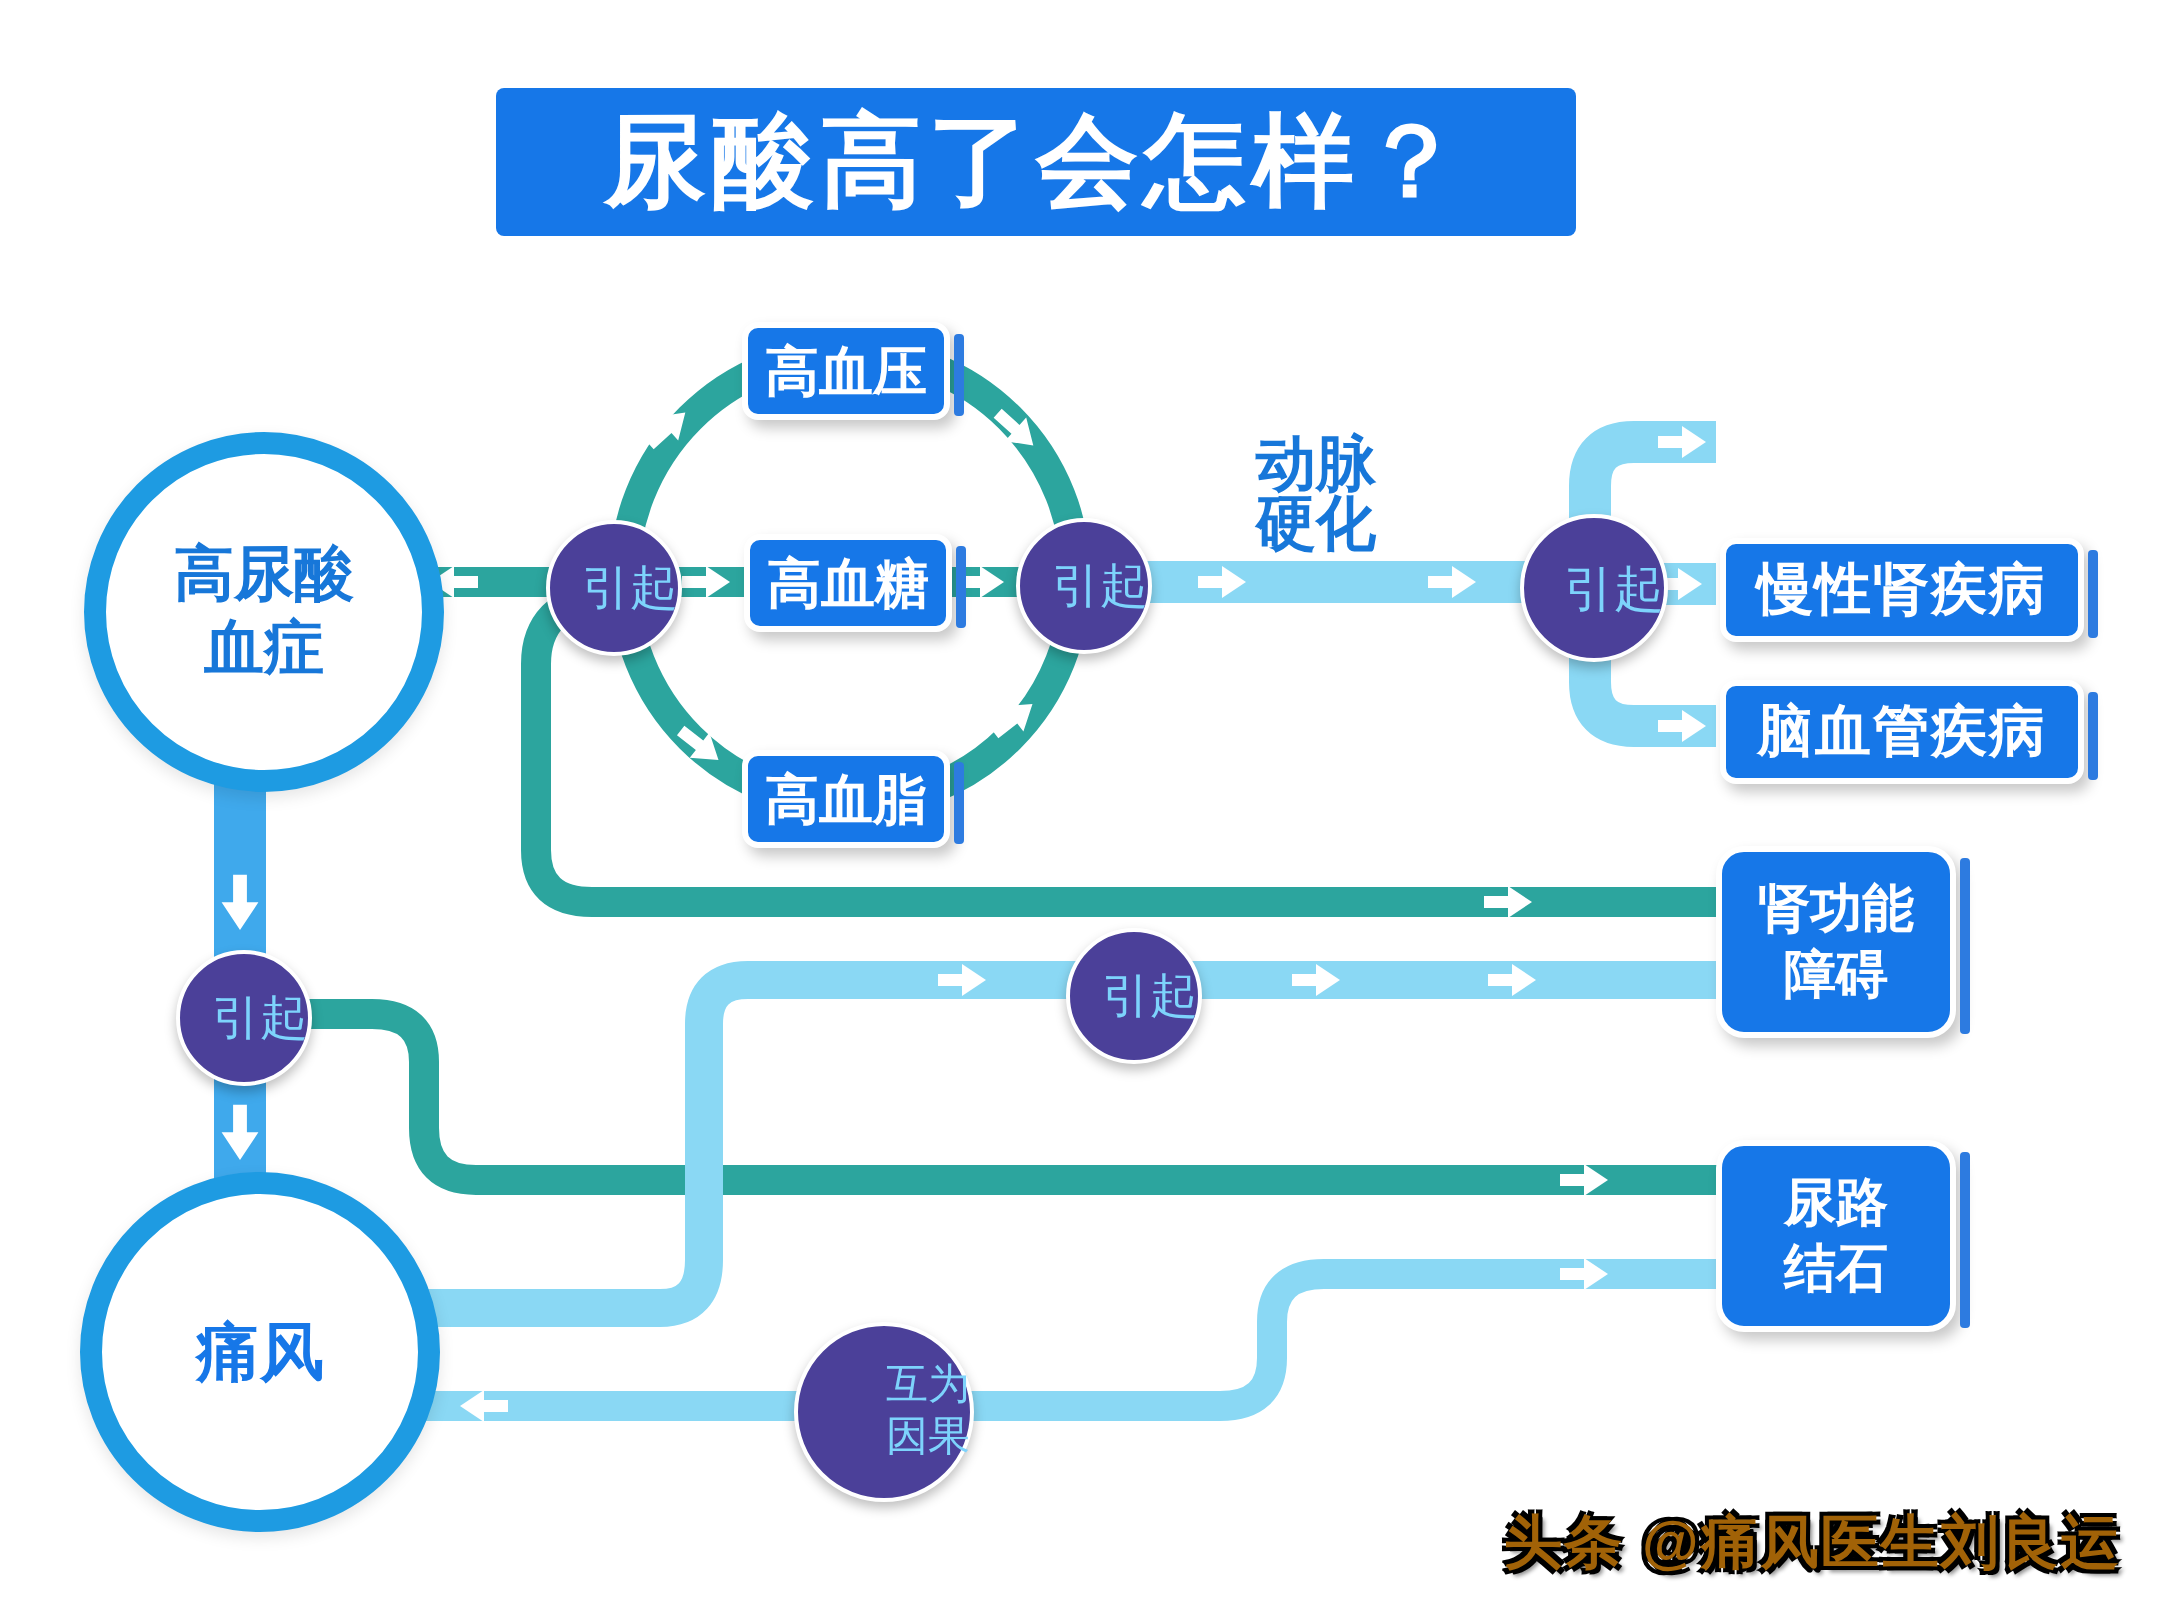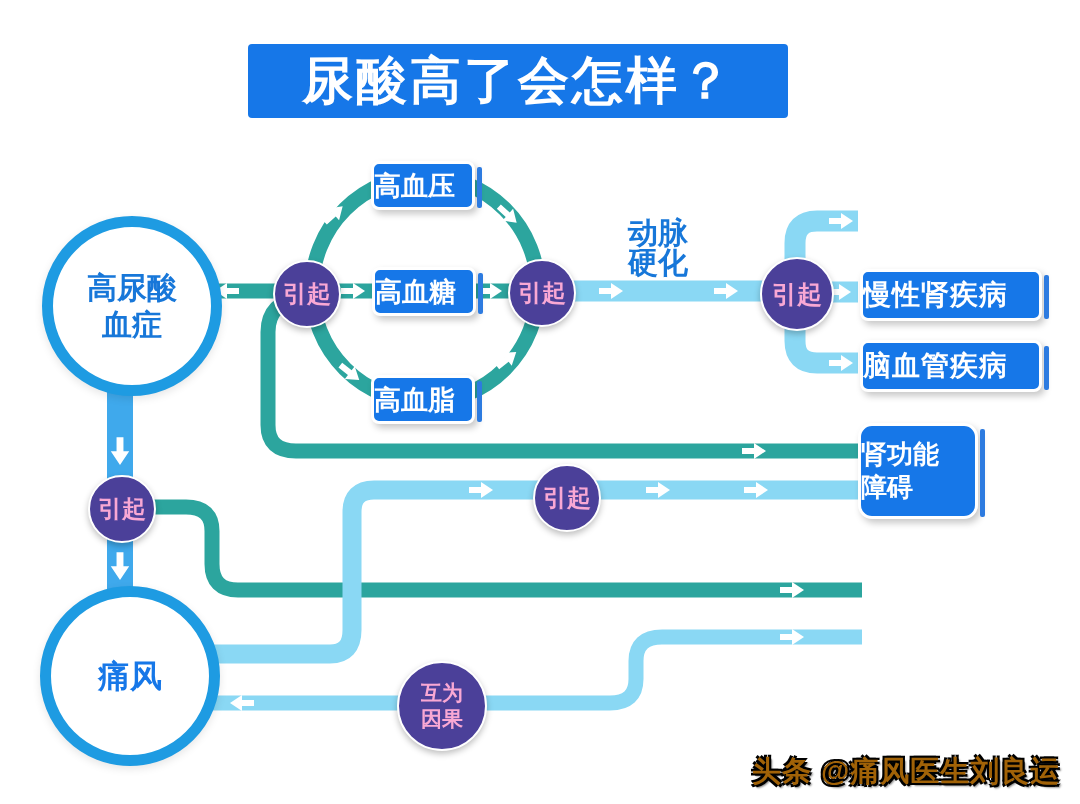--- a/index.html
+++ b/index.html
@@ -18,36 +18,36 @@
   .bigcircle{
     position:absolute;background:#fff;border:11px solid #1E9BE2;border-radius:50%;
     display:flex;flex-direction:column;align-items:center;justify-content:center;
     z-index:3;box-shadow:0 3px 8px rgba(0,0,0,0.10);
   }
   .bigcircle .ln{color:#1777D9;font-weight:bold;font-size:30px;line-height:37px;}
   #gout-circle .ln{font-size:32px;line-height:52px;color:#1677E8;}
   
   .pill{
     position:absolute;background:#1677E8;border:3px solid #ffffff;border-radius:8px;
-    display:flex;flex-direction:column;justify-content:center;
+    display:flex;flex-direction:column;align-items:center;justify-content:center;
     color:#fff;font-weight:bold;z-index:3;
     box-shadow:3px 4px 7px rgba(0,0,0,0.22);
   }
   .pill::after{
     content:"";position:absolute;right:-10px;top:3px;bottom:-1px;width:5px;
     background:#2d7be0;border-radius:2px;
   }
   .pill.sm{width:98px;height:43px;font-size:27px;}
   .pill.lg{width:176px;height:46px;font-size:28px;letter-spacing:1px;}
   .pill.tall{width:114px;height:90px;font-size:26px;line-height:33px;border-radius:14px;}
   
   .cause{
     position:absolute;background:#4B4099;border:2px solid #fff;border-radius:50%;
-    display:flex;flex-direction:column;align-items:center;justify-content:center;
-    color:#f9a8d4;font-weight:bold;z-index:4;box-shadow:0 3px 6px rgba(0,0,0,0.25);
+    display:flex;flex-direction:column;align-items:flex-end;justify-content:center;
+    color:#7dd3fc;font-weight:normal;z-index:4;box-shadow:0 3px 6px rgba(0,0,0,0.25);
   }
   .cause.std{width:64px;height:64px;font-size:24px;}
   .cause.big{width:70px;height:70px;font-size:25px;}
   .cause.mutual{width:86px;height:86px;font-size:21px;line-height:26px;}
   
   .freelabel{
     position:absolute;left:628px;top:218px;width:90px;text-align:left;z-index:3;
     color:#1777D9;font-weight:bold;font-size:30px;line-height:30px;
   }
   
@@ -141,20 +141,24 @@
   <div class="pill lg" style="left:860px;top:269px;">
     <span>慢性肾疾病</span>
   </div>
   <div class="pill lg" style="left:860px;top:340px;">
     <span>脑血管疾病</span>
   </div>
   <div class="pill tall" style="left:858px;top:423px;">
     <span>肾功能</span>
     <span>障碍</span>
   </div>
+  <div class="pill tall" style="left:858px;top:570px;">
+    <span>尿路</span>
+    <span>结石</span>
+  </div>
 
   <div class="cause std" style="left:273px;top:260px;">
     <span>引起</span>
   </div>
   <div class="cause std" style="left:508px;top:259px;">
     <span>引起</span>
   </div>
   <div class="cause big" style="left:760px;top:257px;">
     <span>引起</span>
   </div>

